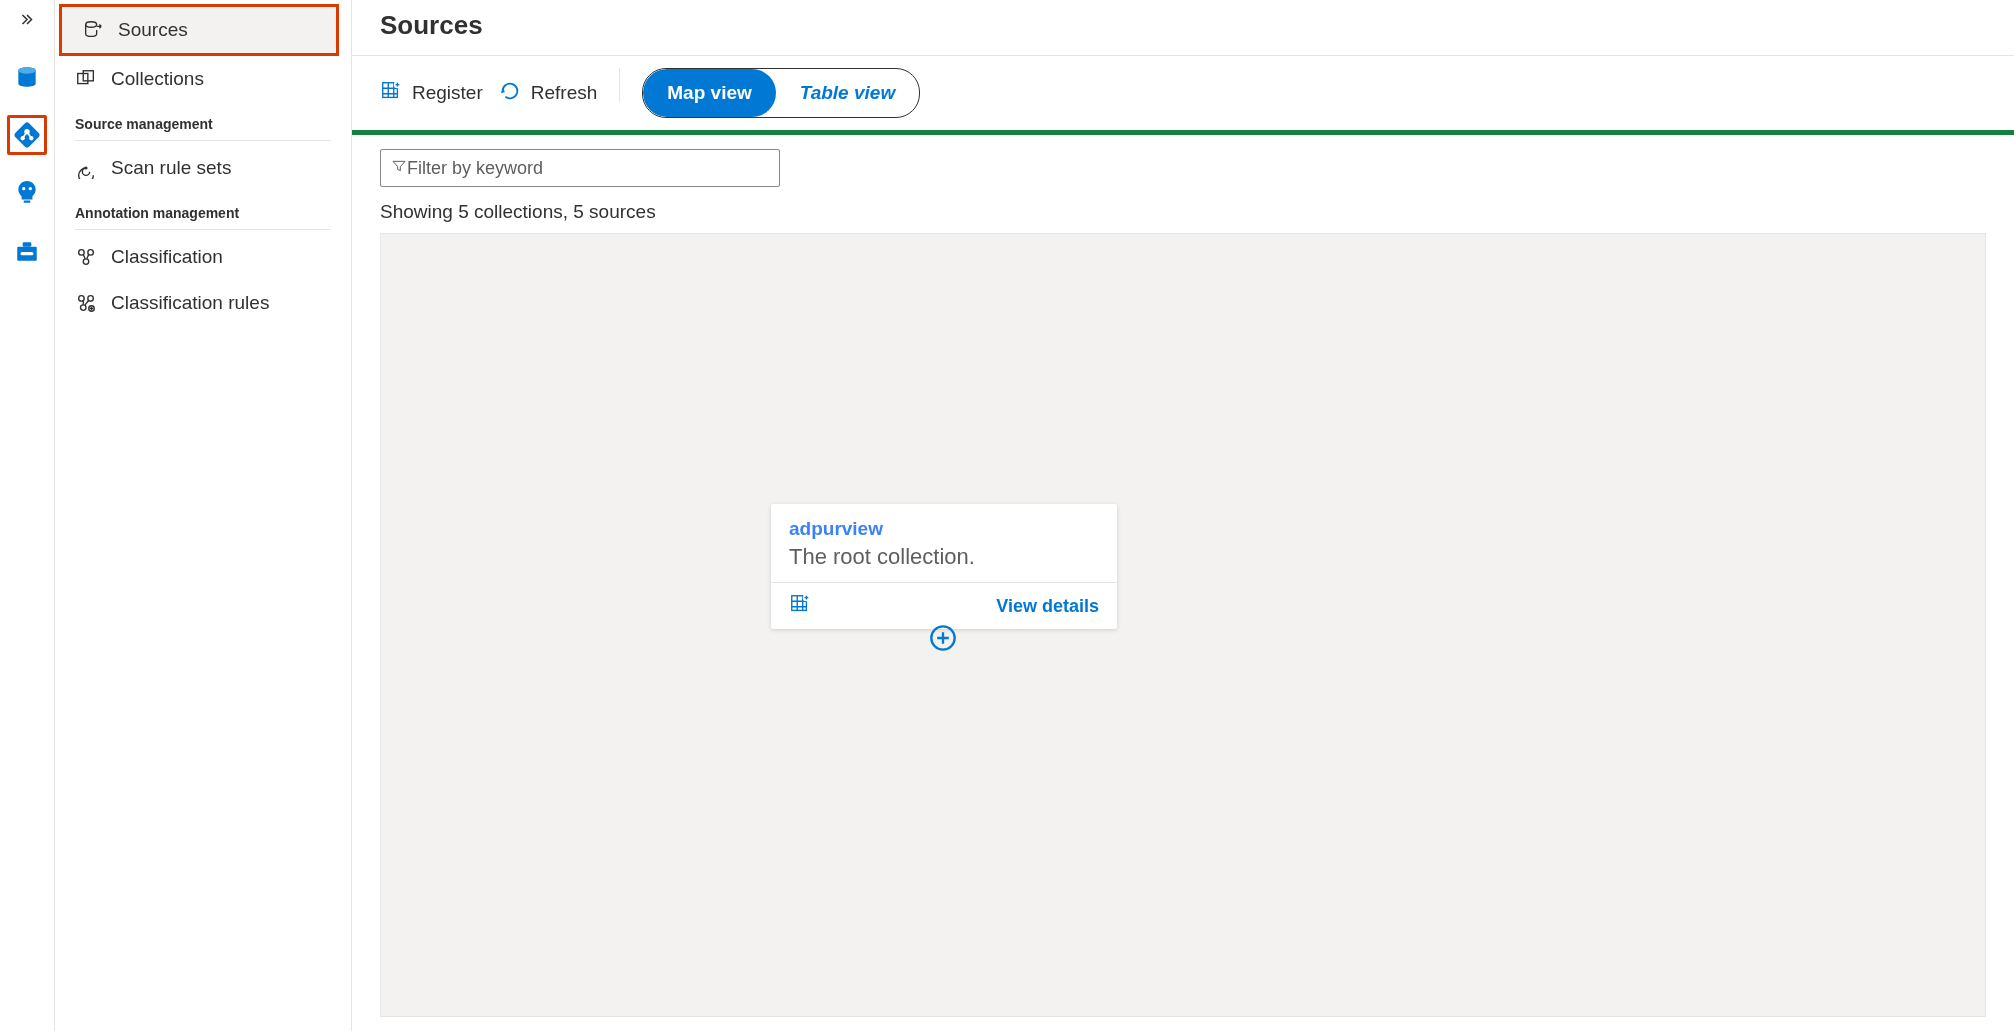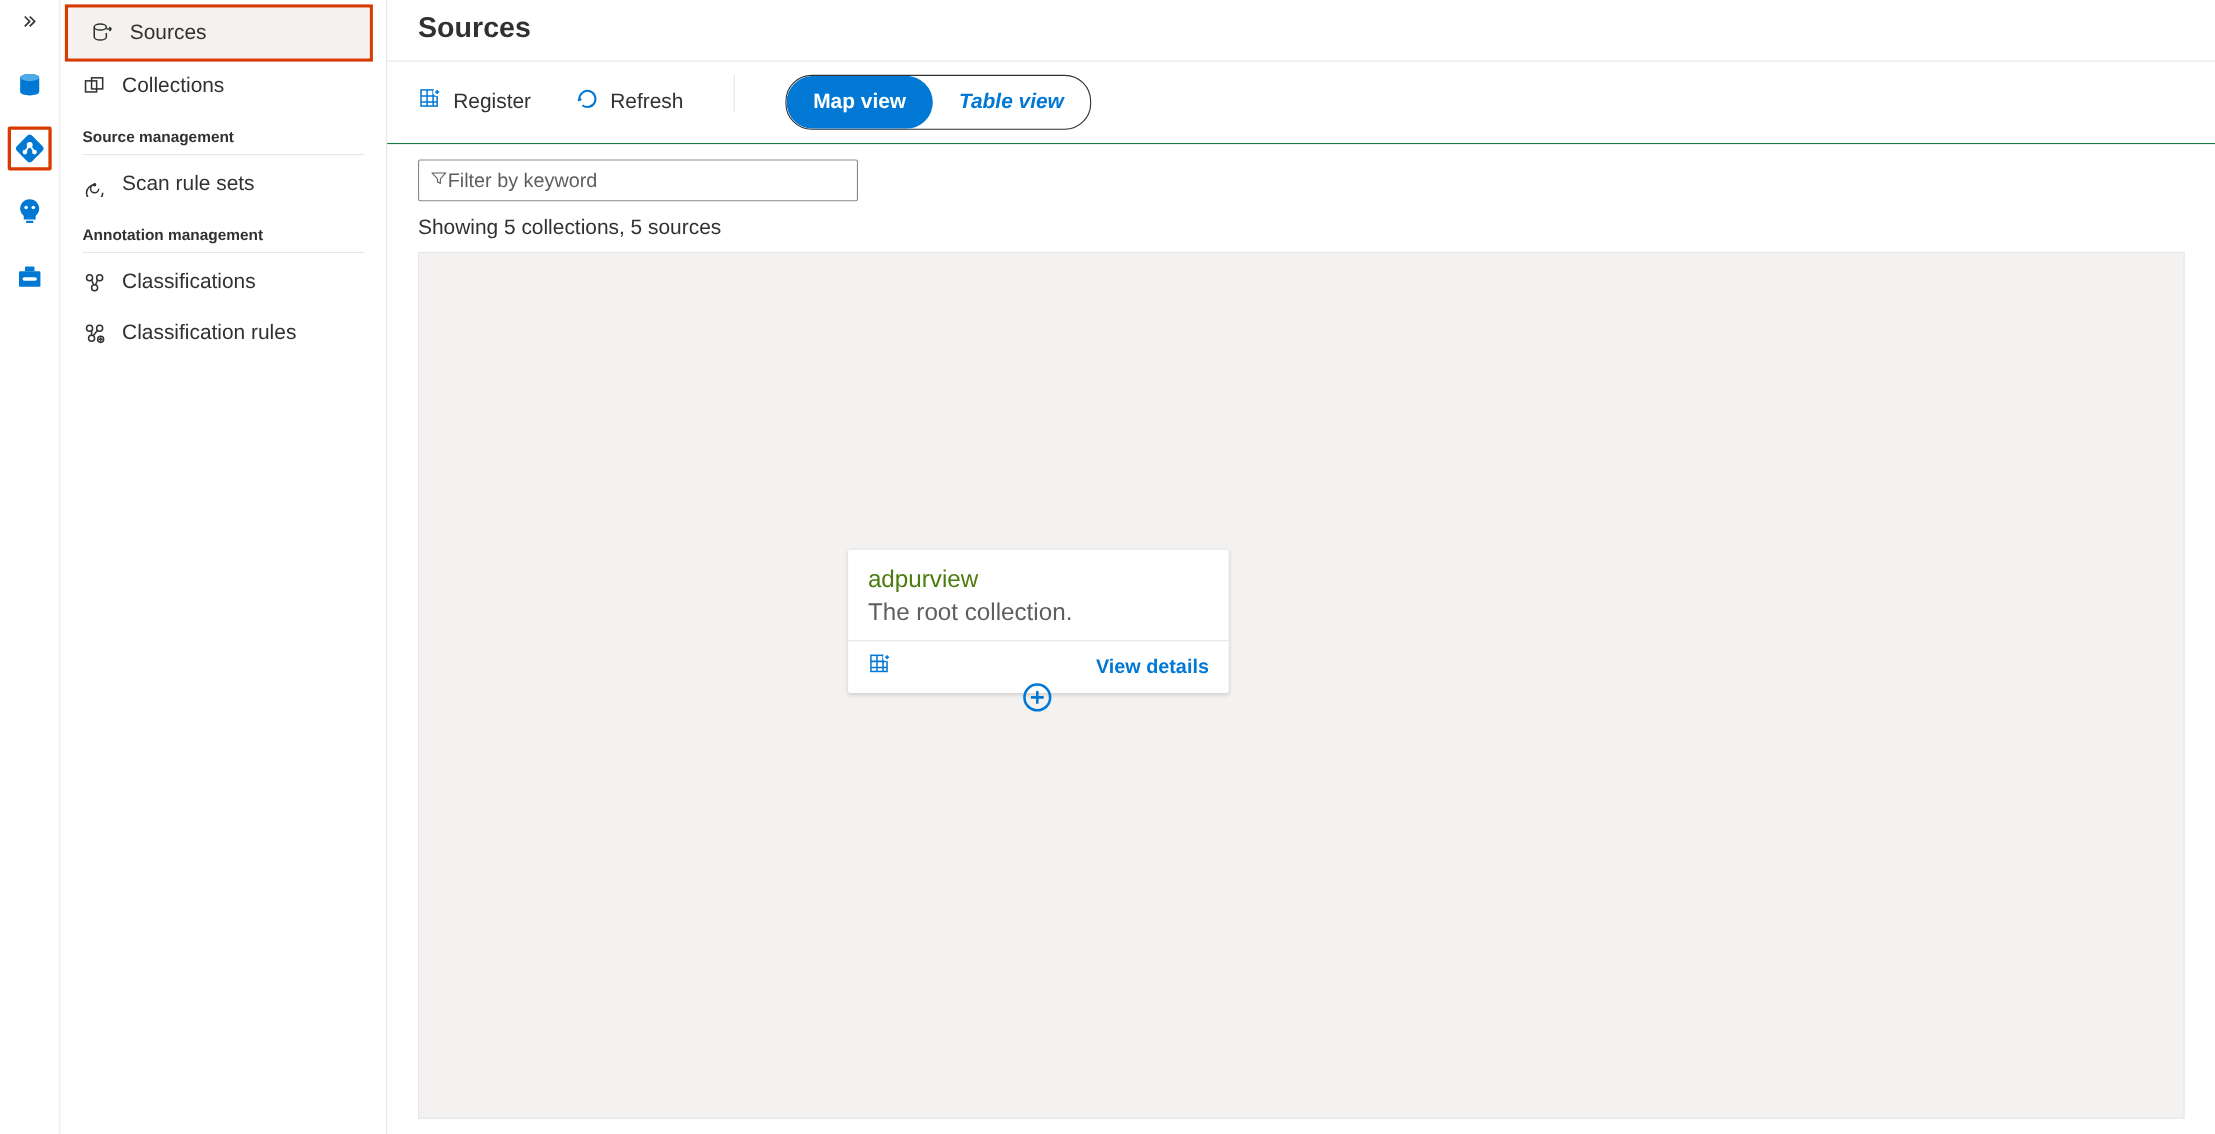--- a/index.html
+++ b/index.html
@@ -61,22 +61,22 @@
   .page-title {
     font-size: 26px;
     font-weight:600;
     color:#323130;
     padding: 10px 28px 14px 28px;
     border-bottom: 1px solid #e5e5e5;
   }
   .toolbar {
     display:flex; 
     padding: 12px 28px;
-    gap: 40px;
-    border-bottom: 1px solid #15803d;
+    gap: 16px;
+    border-bottom: 5px solid #15803d;
   }
   .tool-btn {
     display:flex; align-items:center; gap:10px;
     background:none; border:none; cursor:pointer;
     font-size:19px; color:#323130;
   }
   .tool-btn .ico-blue { color:#0078d4; }
   .tool-sep { width:1px; height:34px; background:#e5e5e5; margin: 0 6px; }
   .view-toggle {
     display:flex; align-items:center;
@@ -116,21 +116,21 @@
   }
   .card {
     position:absolute;
     left: 390px; top: 270px;
     width: 346px;
     background:#fff;
     box-shadow: 0 1px 4px rgba(0,0,0,0.15);
     border-radius:2px;
   }
   .card-body { padding: 14px 18px 12px 18px; border-bottom:1px solid #e5e5e5;}
-  .card-title { font-size:22px; font-weight:400; color:#4d7c0f; }
+  .card-title { font-size:19px; font-weight:700; color:#3b82f6; }
   .card-sub { font-size:22px; color:#605e5c; margin-top:4px; }
   .card-foot {
     display:flex; align-items:center; justify-content:space-between;
     padding: 10px 18px;
   }
   .card-foot .ico-blue { color:#0078d4; }
   .card-link { color:#0078d4; font-size:18px; font-weight:600; text-decoration:none; cursor:pointer;}
   .add-plus {
     position:absolute;
     left: 548px; top: 390px;
@@ -231,21 +231,21 @@
 
     <div class="nav-item">
       <span class="ico">
         <svg viewBox="0 0 24 24" fill="none" stroke="currentColor" stroke-width="1.5">
             <circle cx="7" cy="7" r="3"></circle>
             <circle cx="17" cy="7" r="3"></circle>
             <circle cx="12" cy="17" r="3"></circle>
             <path d="M9 9l2 5M15 9l-2 5"></path>
           </svg>
       </span>
-      <span>Classifications</span>
+      <span>Classification</span>
     </div>
 
     <div class="nav-item">
       <span class="ico">
         <svg viewBox="0 0 24 24" fill="none" stroke="currentColor" stroke-width="1.5">
             <circle cx="7" cy="7" r="3"></circle>
             <circle cx="17" cy="7" r="3"></circle>
             <circle cx="9" cy="17" r="3"></circle>
             <path d="M9 9l0 5M15 9l-4 5"></path>
             <circle cx="18" cy="18" r="3"></circle>

